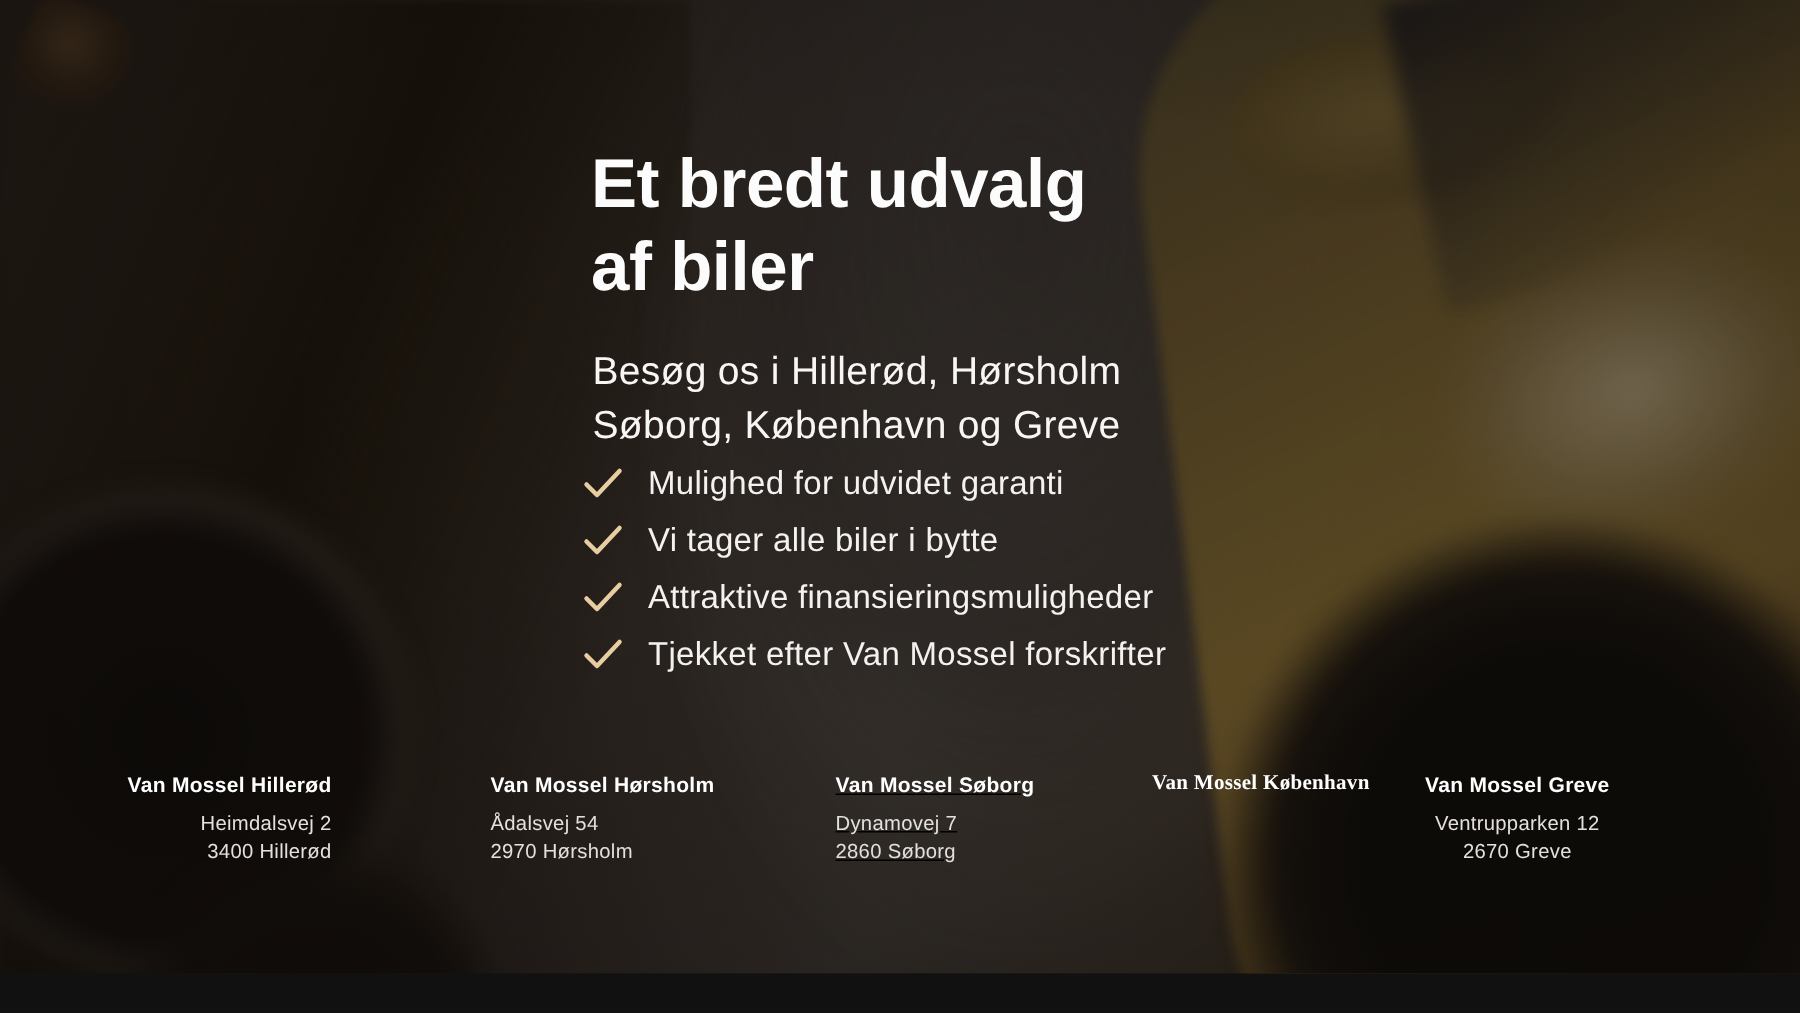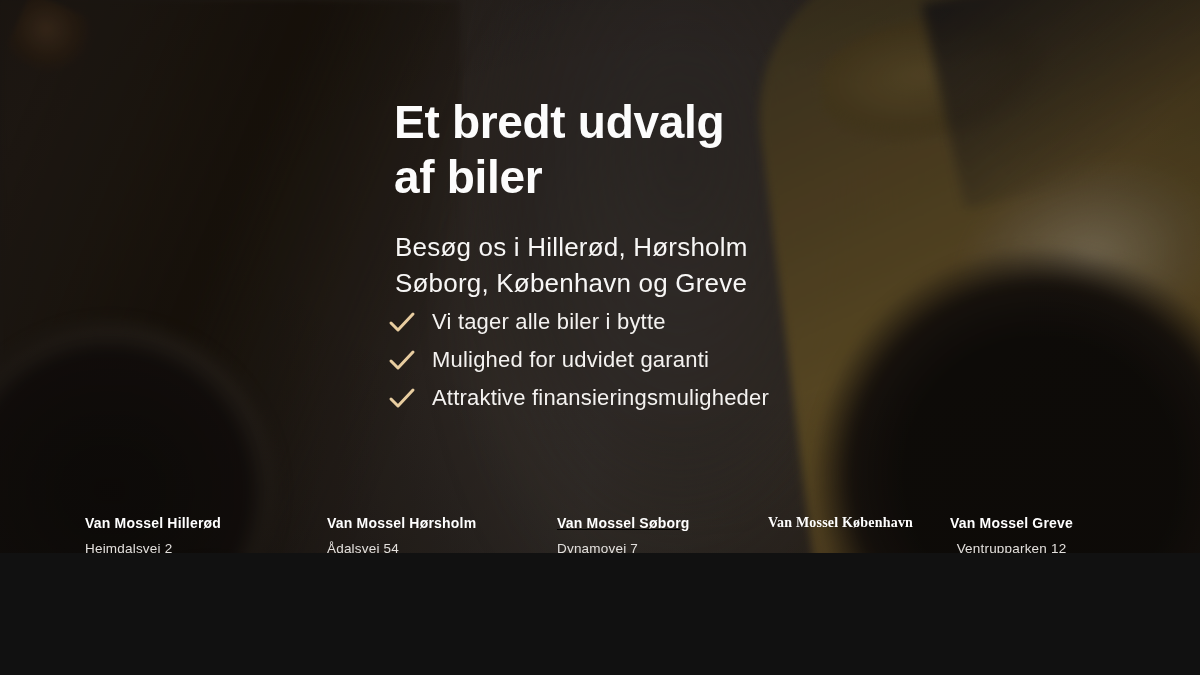--- a/index.html
+++ b/index.html
@@ -1,18 +1,18 @@
 <!DOCTYPE html>
 <html><head>
 <meta charset="utf-8">
 <style>
   html,body{margin:0;padding:0;background:#111;}
   .slide{
     position:relative;
-    width:1200px;height:553px;
+    width:1200px;height:649px;
     overflow:hidden;
     font-family:"Liberation Sans",sans-serif;
     background:linear-gradient(100deg,#201b17 0%,#251f19 18%,#2a241f 35%,#38332e 52%,#332c24 68%,#2b2215 82%,#1b140c 100%);
     -webkit-font-smoothing:antialiased;
   }
   
   .bg{position:absolute;pointer-events:none;}
   .bg-left-car{
     left:0;top:0;width:460px;height:675px;
     background:linear-gradient(112deg,#241d16 8%,#181209 42%,rgba(24,18,13,0) 78%);
@@ -89,21 +89,21 @@
     color:#f7f6f5;font-size:26px;font-weight:400;
     line-height:1.38;letter-spacing:0.2px;
   }
   .checklist{position:absolute;left:388px;top:303px;}
   .check-row{display:flex;align-items:center;height:38px;}
   .check-ic{width:28px;height:22px;margin-right:16px;flex:0 0 auto;display:block;}
   .check-label{color:#f4f2f0;font-size:22px;letter-spacing:0.2px;}
 
   .locations{position:absolute;left:0;top:515px;width:1200px;height:80px;}
   .loc{position:absolute;top:0;}
-  .loc1{left:85px;}.loc2{left:327px;}.loc3{left:557px;text-decoration:underline;}.loc4{left:768px;font-family:Liberation Serif, serif;}.loc5{left:950px;text-align:center;}
+  .loc1{left:85px;text-align:right;}.loc2{left:327px;}.loc3{left:557px;text-decoration:underline;}.loc4{left:768px;font-family:Liberation Serif, serif;}.loc5{left:950px;text-align:center;}
   .loc-name{color:#ffffff;font-size:14px;font-weight:bold;letter-spacing:0.2px;margin-bottom:9px;}
   .loc-addr{color:#e3e0dd;font-size:13.5px;line-height:1.38;letter-spacing:0.2px;}
 
   .tagline-row{
     position:absolute;left:0;right:0;top:616px;
     display:flex;align-items:center;gap:13px;
   }
   .gold-line{height:2px;background:#c0974a;border-radius:1px;}
   .gold-line.long{flex:1;}
   .gold-line.short{width:55px;}
@@ -137,33 +137,39 @@
 af biler</h1>
 
   <p class="subtitle preline">Besøg os i Hillerød, Hørsholm
 Søborg, København og Greve</p>
 
   <div class="checklist">
     <div class="check-row">
       <svg class="check-ic" viewBox="0 0 28 22">
         <polyline points="3,12 10,19 25,3" fill="none" stroke="#e8cda0" stroke-width="3" stroke-linecap="round" stroke-linejoin="round"></polyline>
       </svg>
+      <span class="check-label">Mulighed for udvidet garanti</span>
+    </div>
+    <div class="check-row">
+      <svg class="check-ic" viewBox="0 0 28 22">
+        <polyline points="3,12 10,19 25,3" fill="none" stroke="#e8cda0" stroke-width="3" stroke-linecap="round" stroke-linejoin="round"></polyline>
+      </svg>
       <span class="check-label">Vi tager alle biler i bytte</span>
     </div>
     <div class="check-row">
       <svg class="check-ic" viewBox="0 0 28 22">
         <polyline points="3,12 10,19 25,3" fill="none" stroke="#e8cda0" stroke-width="3" stroke-linecap="round" stroke-linejoin="round"></polyline>
       </svg>
-      <span class="check-label">Mulighed for udvidet garanti</span>
+      <span class="check-label">Attraktive finansieringsmuligheder</span>
     </div>
     <div class="check-row">
       <svg class="check-ic" viewBox="0 0 28 22">
         <polyline points="3,12 10,19 25,3" fill="none" stroke="#e8cda0" stroke-width="3" stroke-linecap="round" stroke-linejoin="round"></polyline>
       </svg>
-      <span class="check-label">Attraktive finansieringsmuligheder</span>
+      <span class="check-label">Tjekket efter Van Mossel forskrifter</span>
     </div>
   </div>
 
   <div class="locations">
     <div class="loc loc1">
       <div class="loc-name">Van Mossel Hillerød</div>
       <div class="loc-addr preline">Heimdalsvej 2
 3400 Hillerød</div>
     </div>
     <div class="loc loc2">

